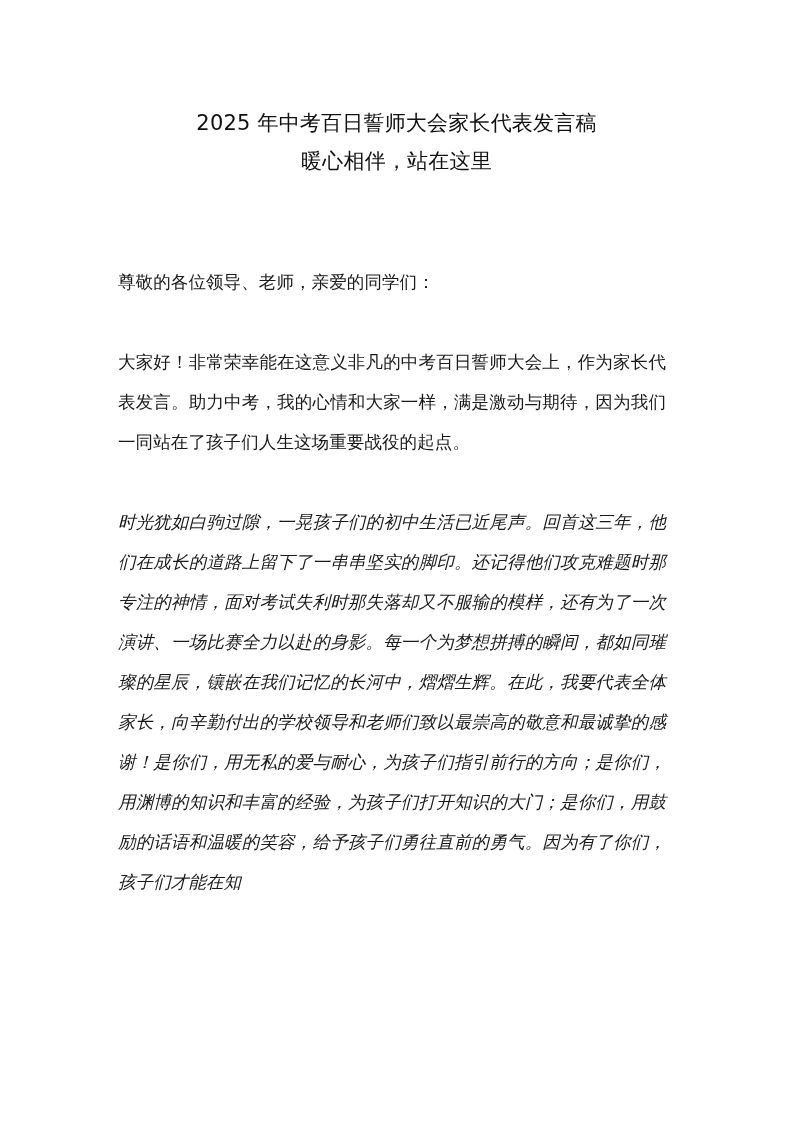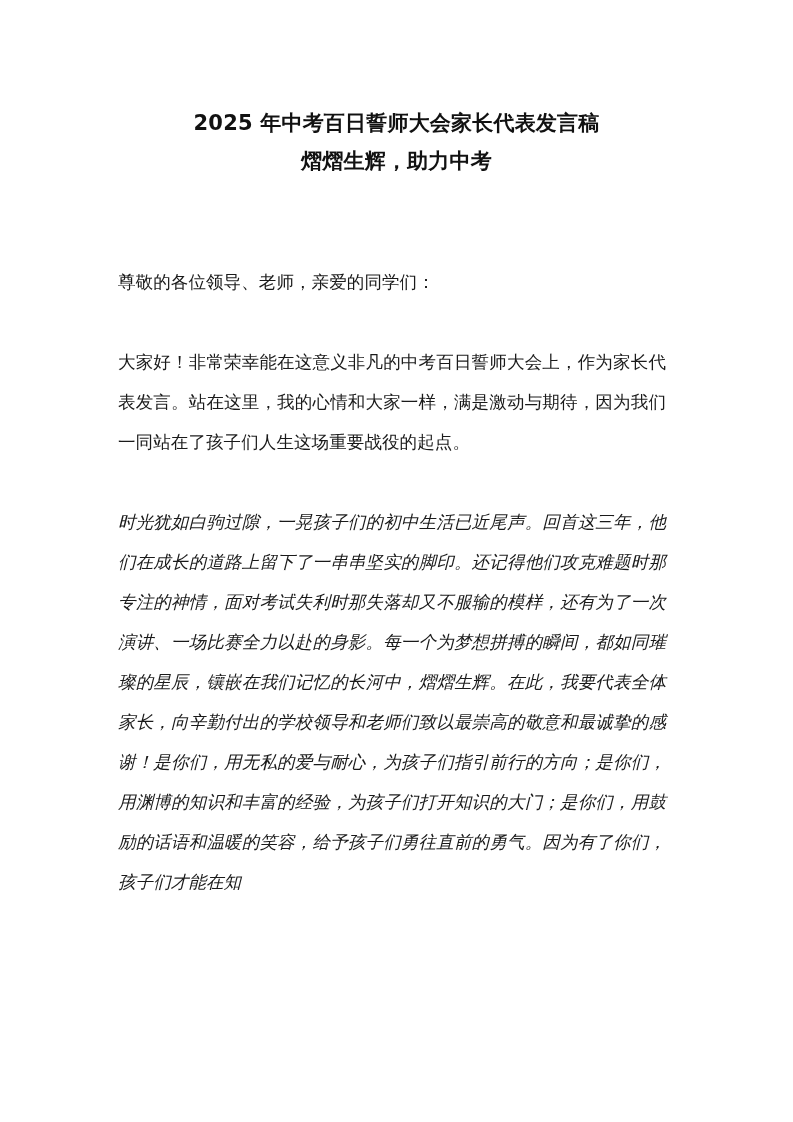--- a/index.html
+++ b/index.html
@@ -22,21 +22,21 @@
     background: #ffffff;
     box-sizing: border-box;
   }
   .doc-title {
     position: absolute;
     left: 0;
     top: 104px;
     width: 793px;
     text-align: center;
     font-size: 21px;
-    font-weight: bold;
+    font-weight: normal;
     line-height: 38px;
     letter-spacing: 0.2px;
     color: #111111;
   }
   .doc-title .title-line {
     display: block;
     white-space: pre;
   }
   .body-block {
     position: absolute;
@@ -59,22 +59,22 @@
     font-style: italic;
   }
 </style>
 </head>
 <body>
 
 <div class="page">
 
   <div class="doc-title">
     <span class="title-line">2025 年中考百日誓师大会家长代表发言稿</span>
-    <span class="title-line">熠熠生辉，助力中考</span>
+    <span class="title-line">暖心相伴，站在这里</span>
   </div>
 
   <div class="body-block">
     <p class="para">尊敬的各位领导、老师，亲爱的同学们：</p>
-    <p class="para">大家好！非常荣幸能在这意义非凡的中考百日誓师大会上，作为家长代表发言。站在这里，我的心情和大家一样，满是激动与期待，因为我们一同站在了孩子们人生这场重要战役的起点。</p>
+    <p class="para">大家好！非常荣幸能在这意义非凡的中考百日誓师大会上，作为家长代表发言。助力中考，我的心情和大家一样，满是激动与期待，因为我们一同站在了孩子们人生这场重要战役的起点。</p>
     <p class="para">时光犹如白驹过隙，一晃孩子们的初中生活已近尾声。回首这三年，他们在成长的道路上留下了一串串坚实的脚印。还记得他们攻克难题时那专注的神情，面对考试失利时那失落却又不服输的模样，还有为了一次演讲、一场比赛全力以赴的身影。每一个为梦想拼搏的瞬间，都如同璀璨的星辰，镶嵌在我们记忆的长河中，熠熠生辉。在此，我要代表全体家长，向辛勤付出的学校领导和老师们致以最崇高的敬意和最诚挚的感谢！是你们，用无私的爱与耐心，为孩子们指引前行的方向；是你们，用渊博的知识和丰富的经验，为孩子们打开知识的大门；是你们，用鼓励的话语和温暖的笑容，给予孩子们勇往直前的勇气。因为有了你们，孩子们才能在知</p>
   </div>
 
 </div>
 
 </body></html>

